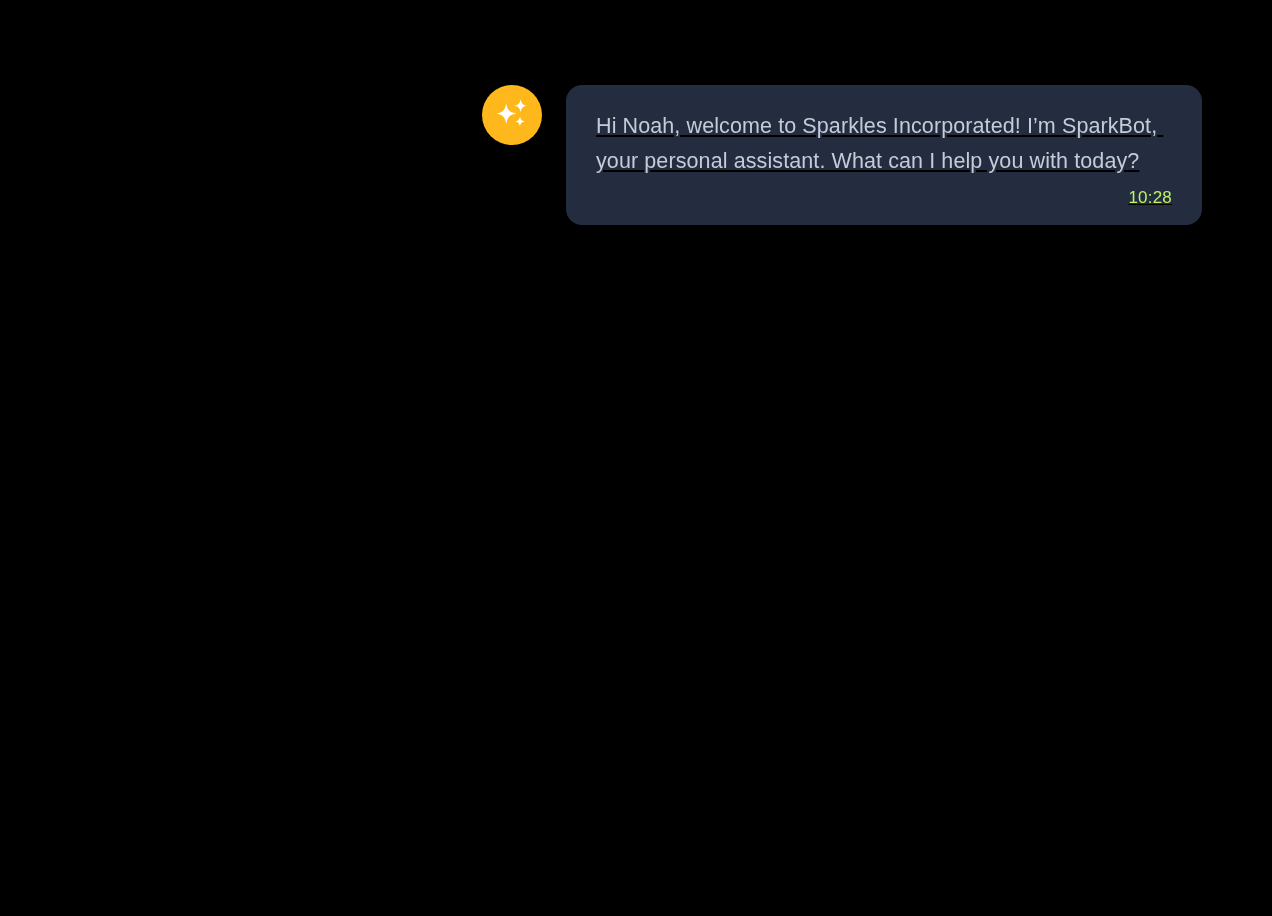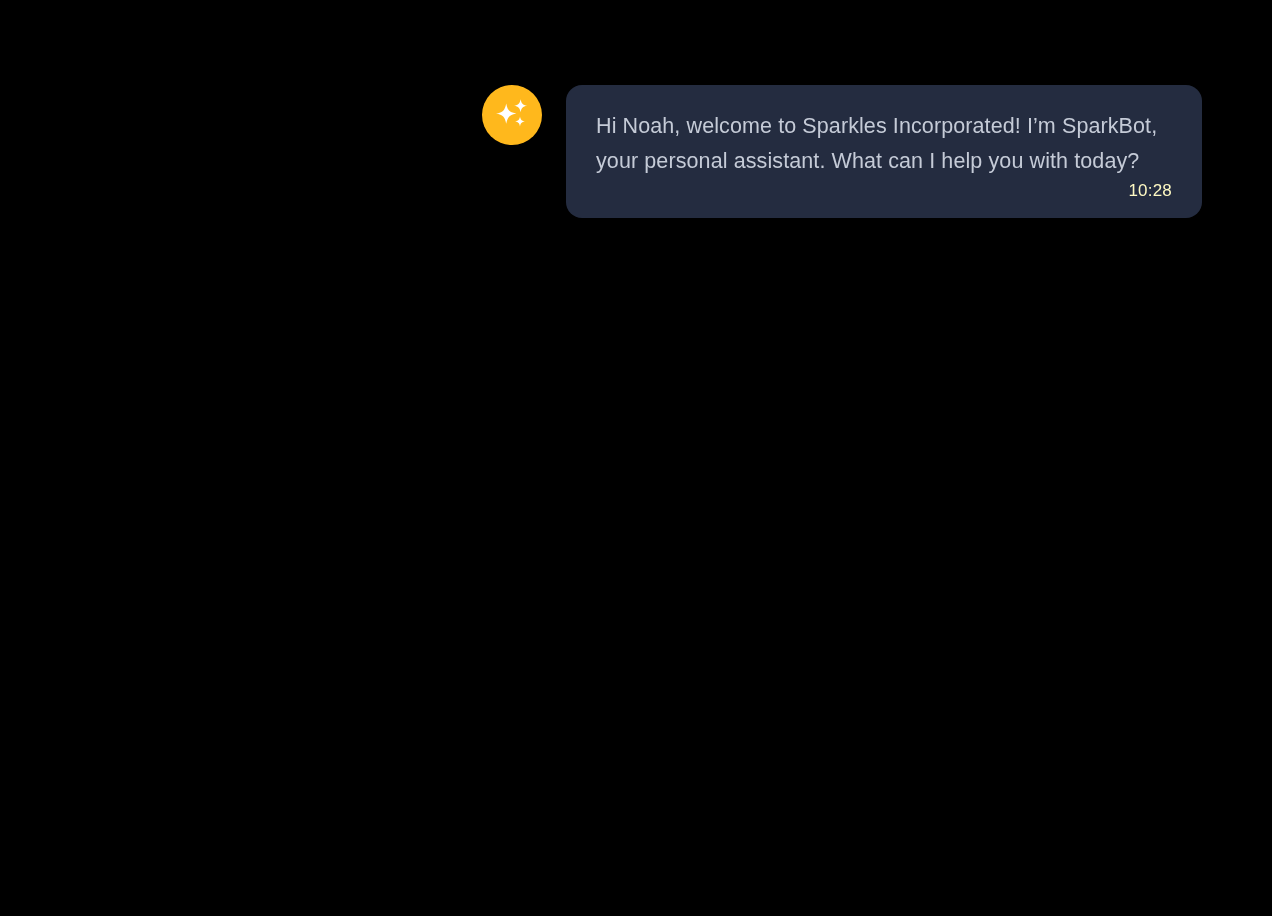--- a/index.html
+++ b/index.html
@@ -52,35 +52,36 @@
 
   
   .bubble {
     box-sizing: border-box;
     width: 636px;
     background: #242C40;
     border-radius: 16px;
     padding: 24px 30px 16px 30px;
     display: flex;
     flex-direction: column;
+    text-decoration: underline;
   }
 
   .bubble-text {
     color: #C5CBD7;
     font-size: 21.5px;
     line-height: 35px;
     letter-spacing: 0.1px;
     white-space: pre-wrap;
     margin: 0;
   }
 
   .bubble-time {
-    margin-top: 1px;
+    margin-top: 8px;
     align-self: flex-end;
-    color: #fef9c3;
+    color: #bef264;
     font-size: 17px;
     line-height: 22px;
     letter-spacing: 0.2px;
   }
 </style>
 </head>
 <body>
 
 <div id="chat-root">
 

